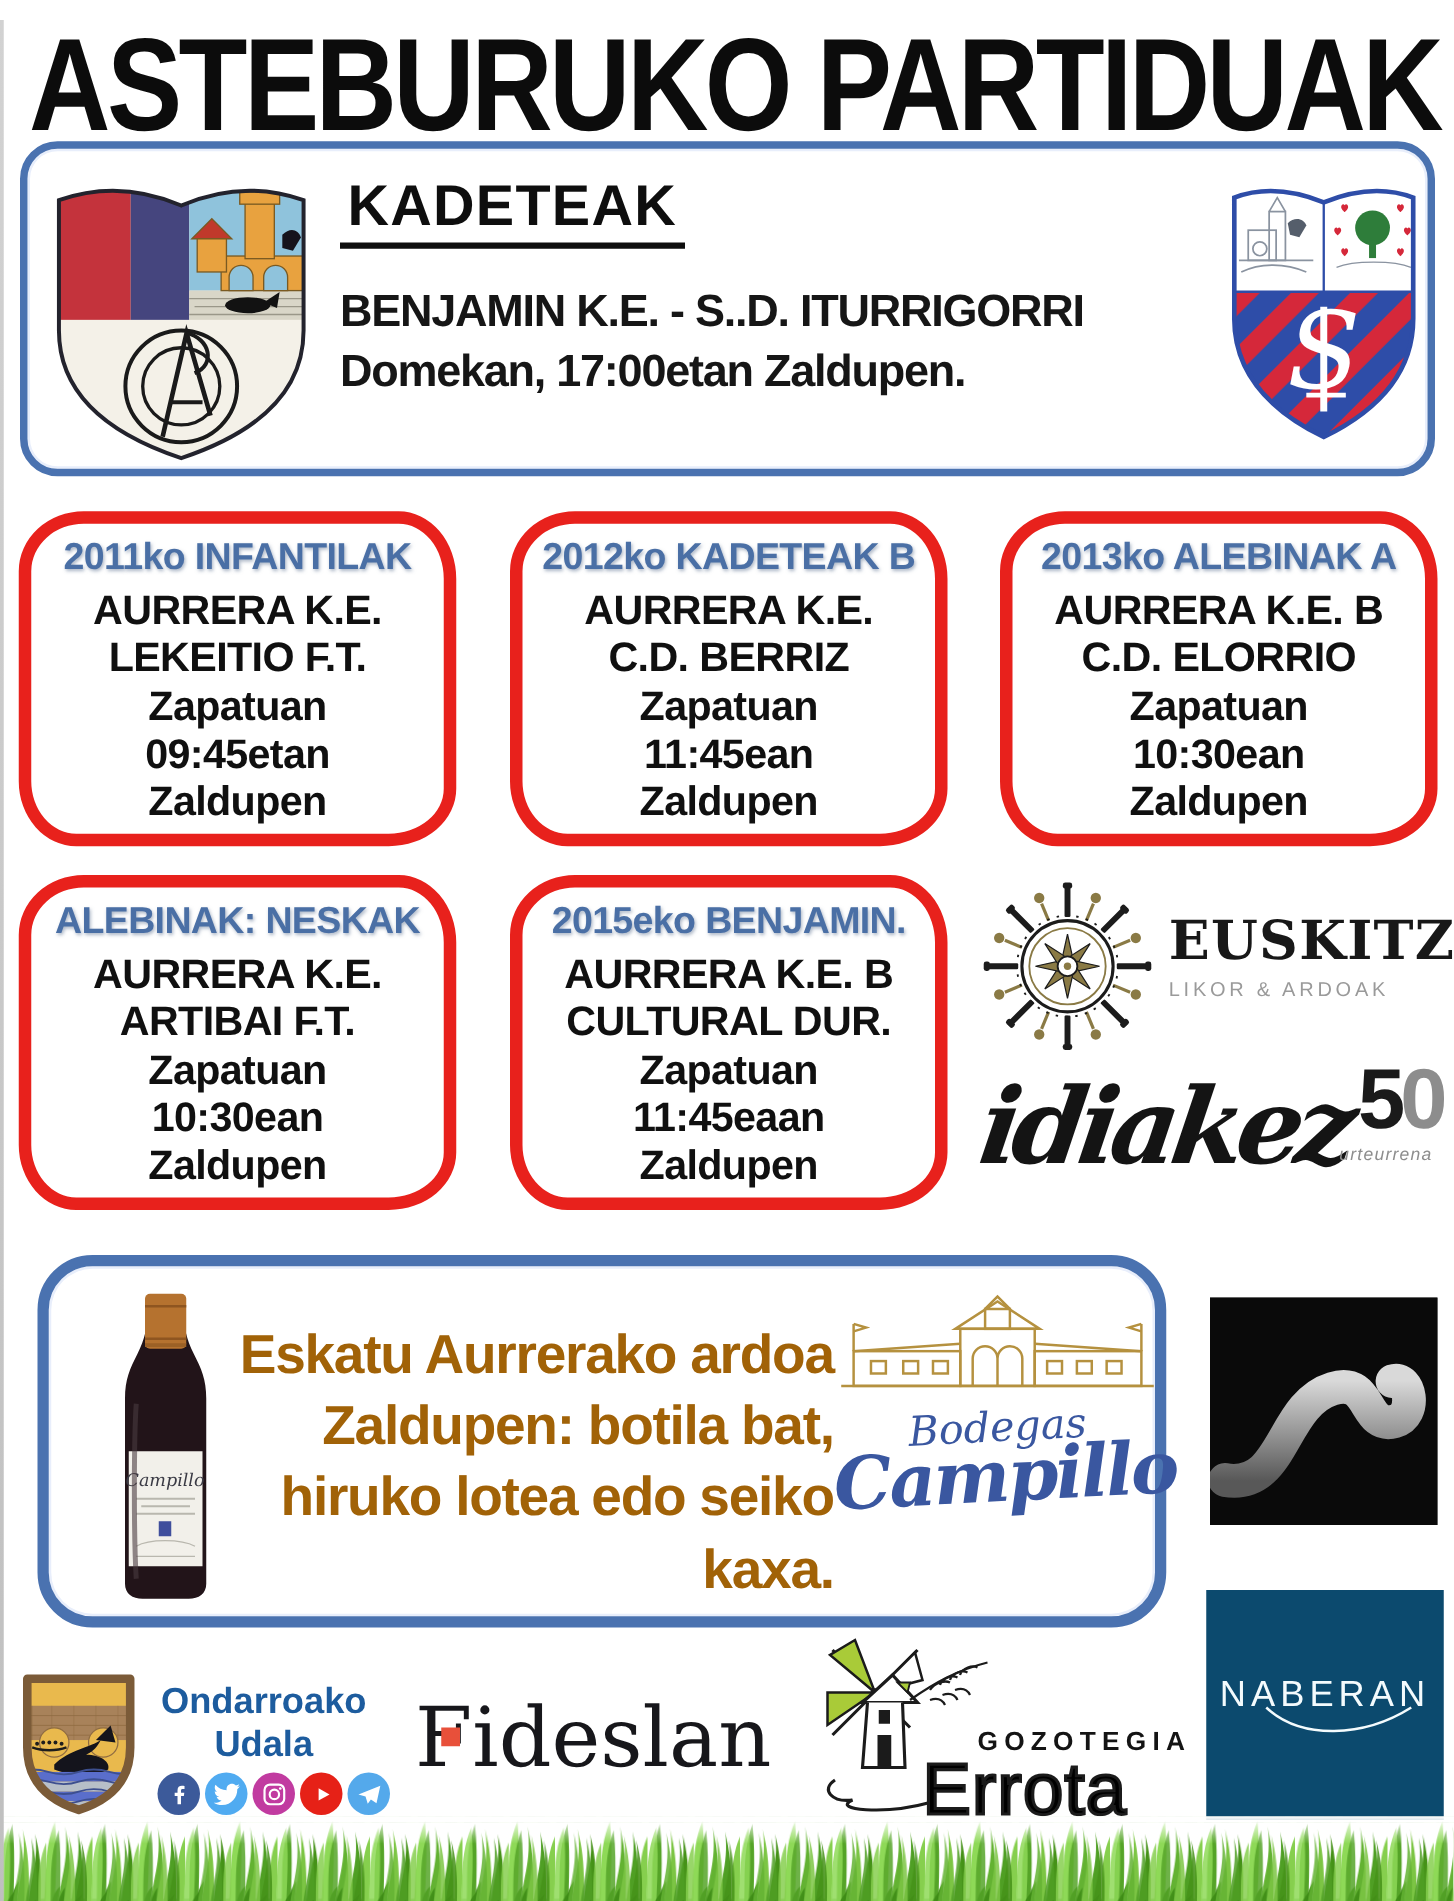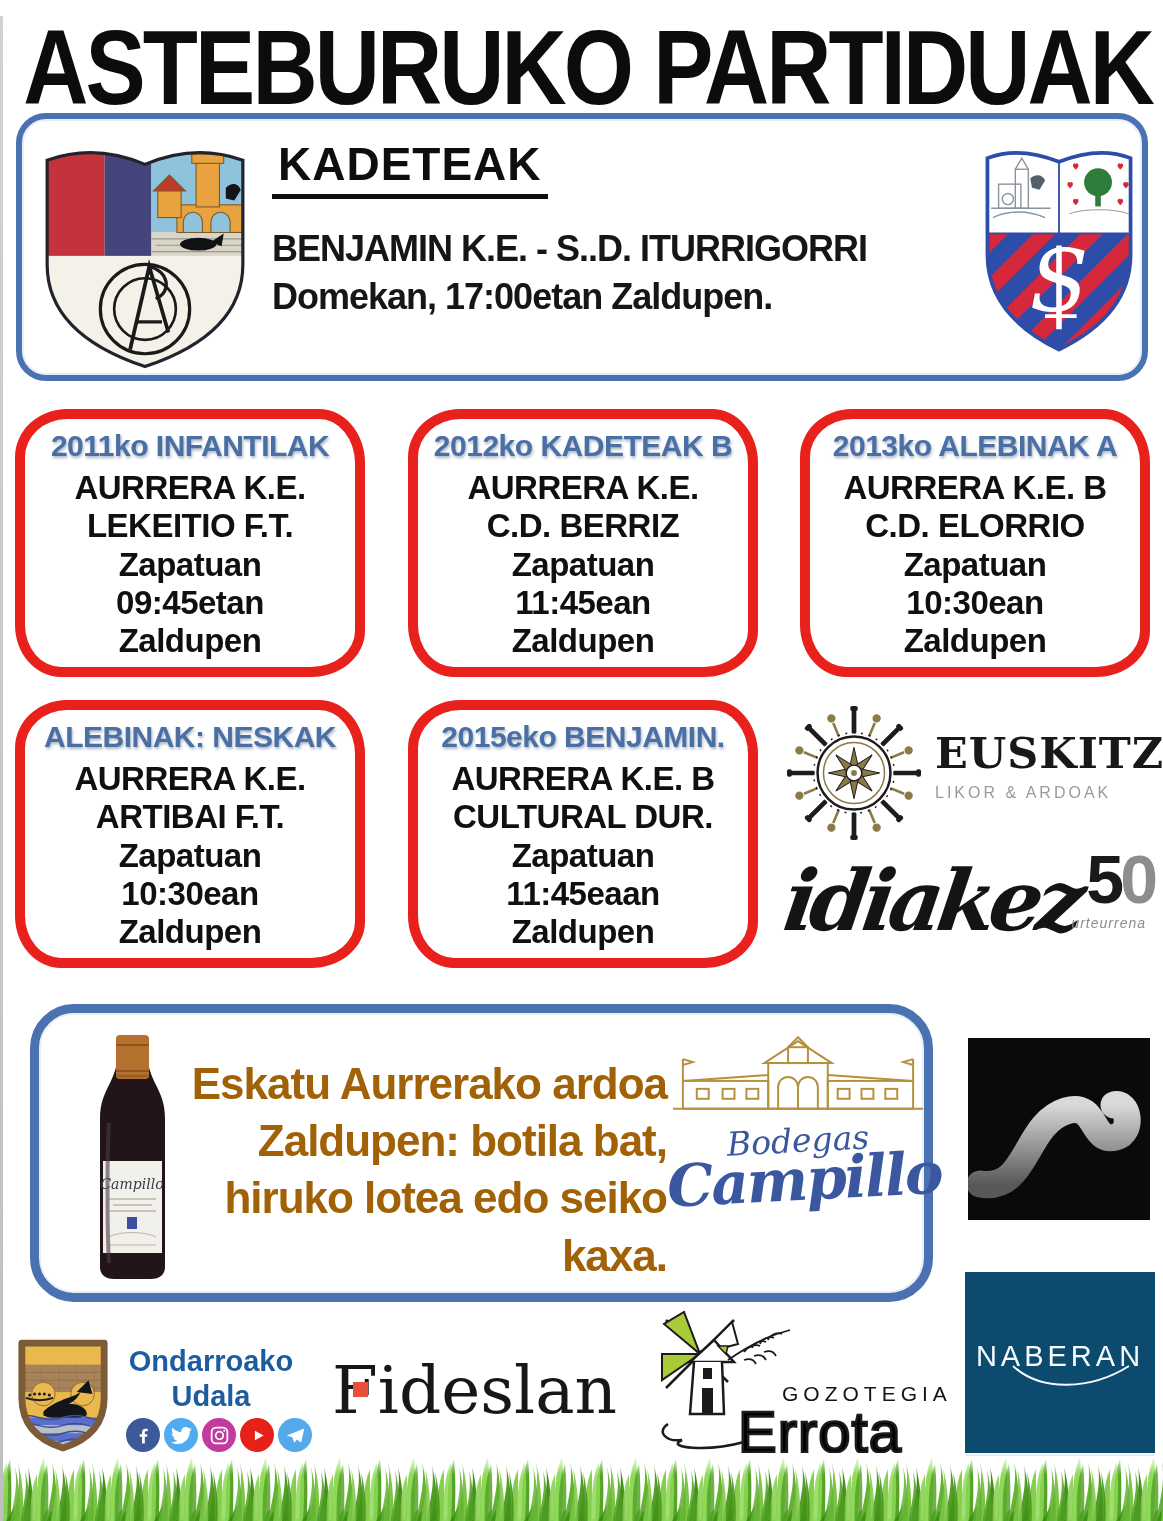--- a/index.html
+++ b/index.html
@@ -62,21 +62,21 @@
   .soc{width:34px;height:34px;border-radius:50%;display:flex;align-items:center;justify-content:center}
   .soc svg{width:21px;height:21px;display:block}
   .soc-fb{background:#3c5a9a}.soc-tw{background:#50abf1}.soc-ig{background:#c13ba0}
   .soc-yt{background:#e62117}.soc-tg{background:#54a9eb}
 
   .fideslan{position:absolute;left:332px;top:1336px;width:310px;font-family:"DejaVu Serif",serif;
     font-size:66px;color:#17171b;letter-spacing:0}
   .fideslan-accent{position:absolute;left:21px;top:30px;width:15px;height:15px;background:#e8503a}
 
   .errota{position:absolute;left:648px;top:1286px;width:314px;height:162px}
-  .errota-tag{position:absolute;left:134px;top:80px;font-size:21px;font-weight:normal;color:#141414;letter-spacing:5px}
+  .errota-tag{position:absolute;left:134px;top:80px;font-size:21px;font-weight:bold;color:#141414;letter-spacing:5px}
   .errota-name{position:absolute;left:90px;top:96px;font-size:58px;font-weight:normal;color:#000000;
     -webkit-text-stroke:2.5px #1b1b1b;letter-spacing:1px}
 
   .naberan{position:absolute;left:965px;top:1256px;width:190px;height:184px;background:#0c4a6e}
   .naberan-name{position:absolute;left:0;top:68px;width:100%;text-align:center;color:#f4fbfd;
     font-size:29px;letter-spacing:4px;font-weight:normal;font-family:"Liberation Sans",sans-serif}
   .naberan-swoosh{position:absolute;left:46px;top:92px}
 
   
   .grass{position:absolute;left:0;top:1437px;width:1163px;height:84px}

